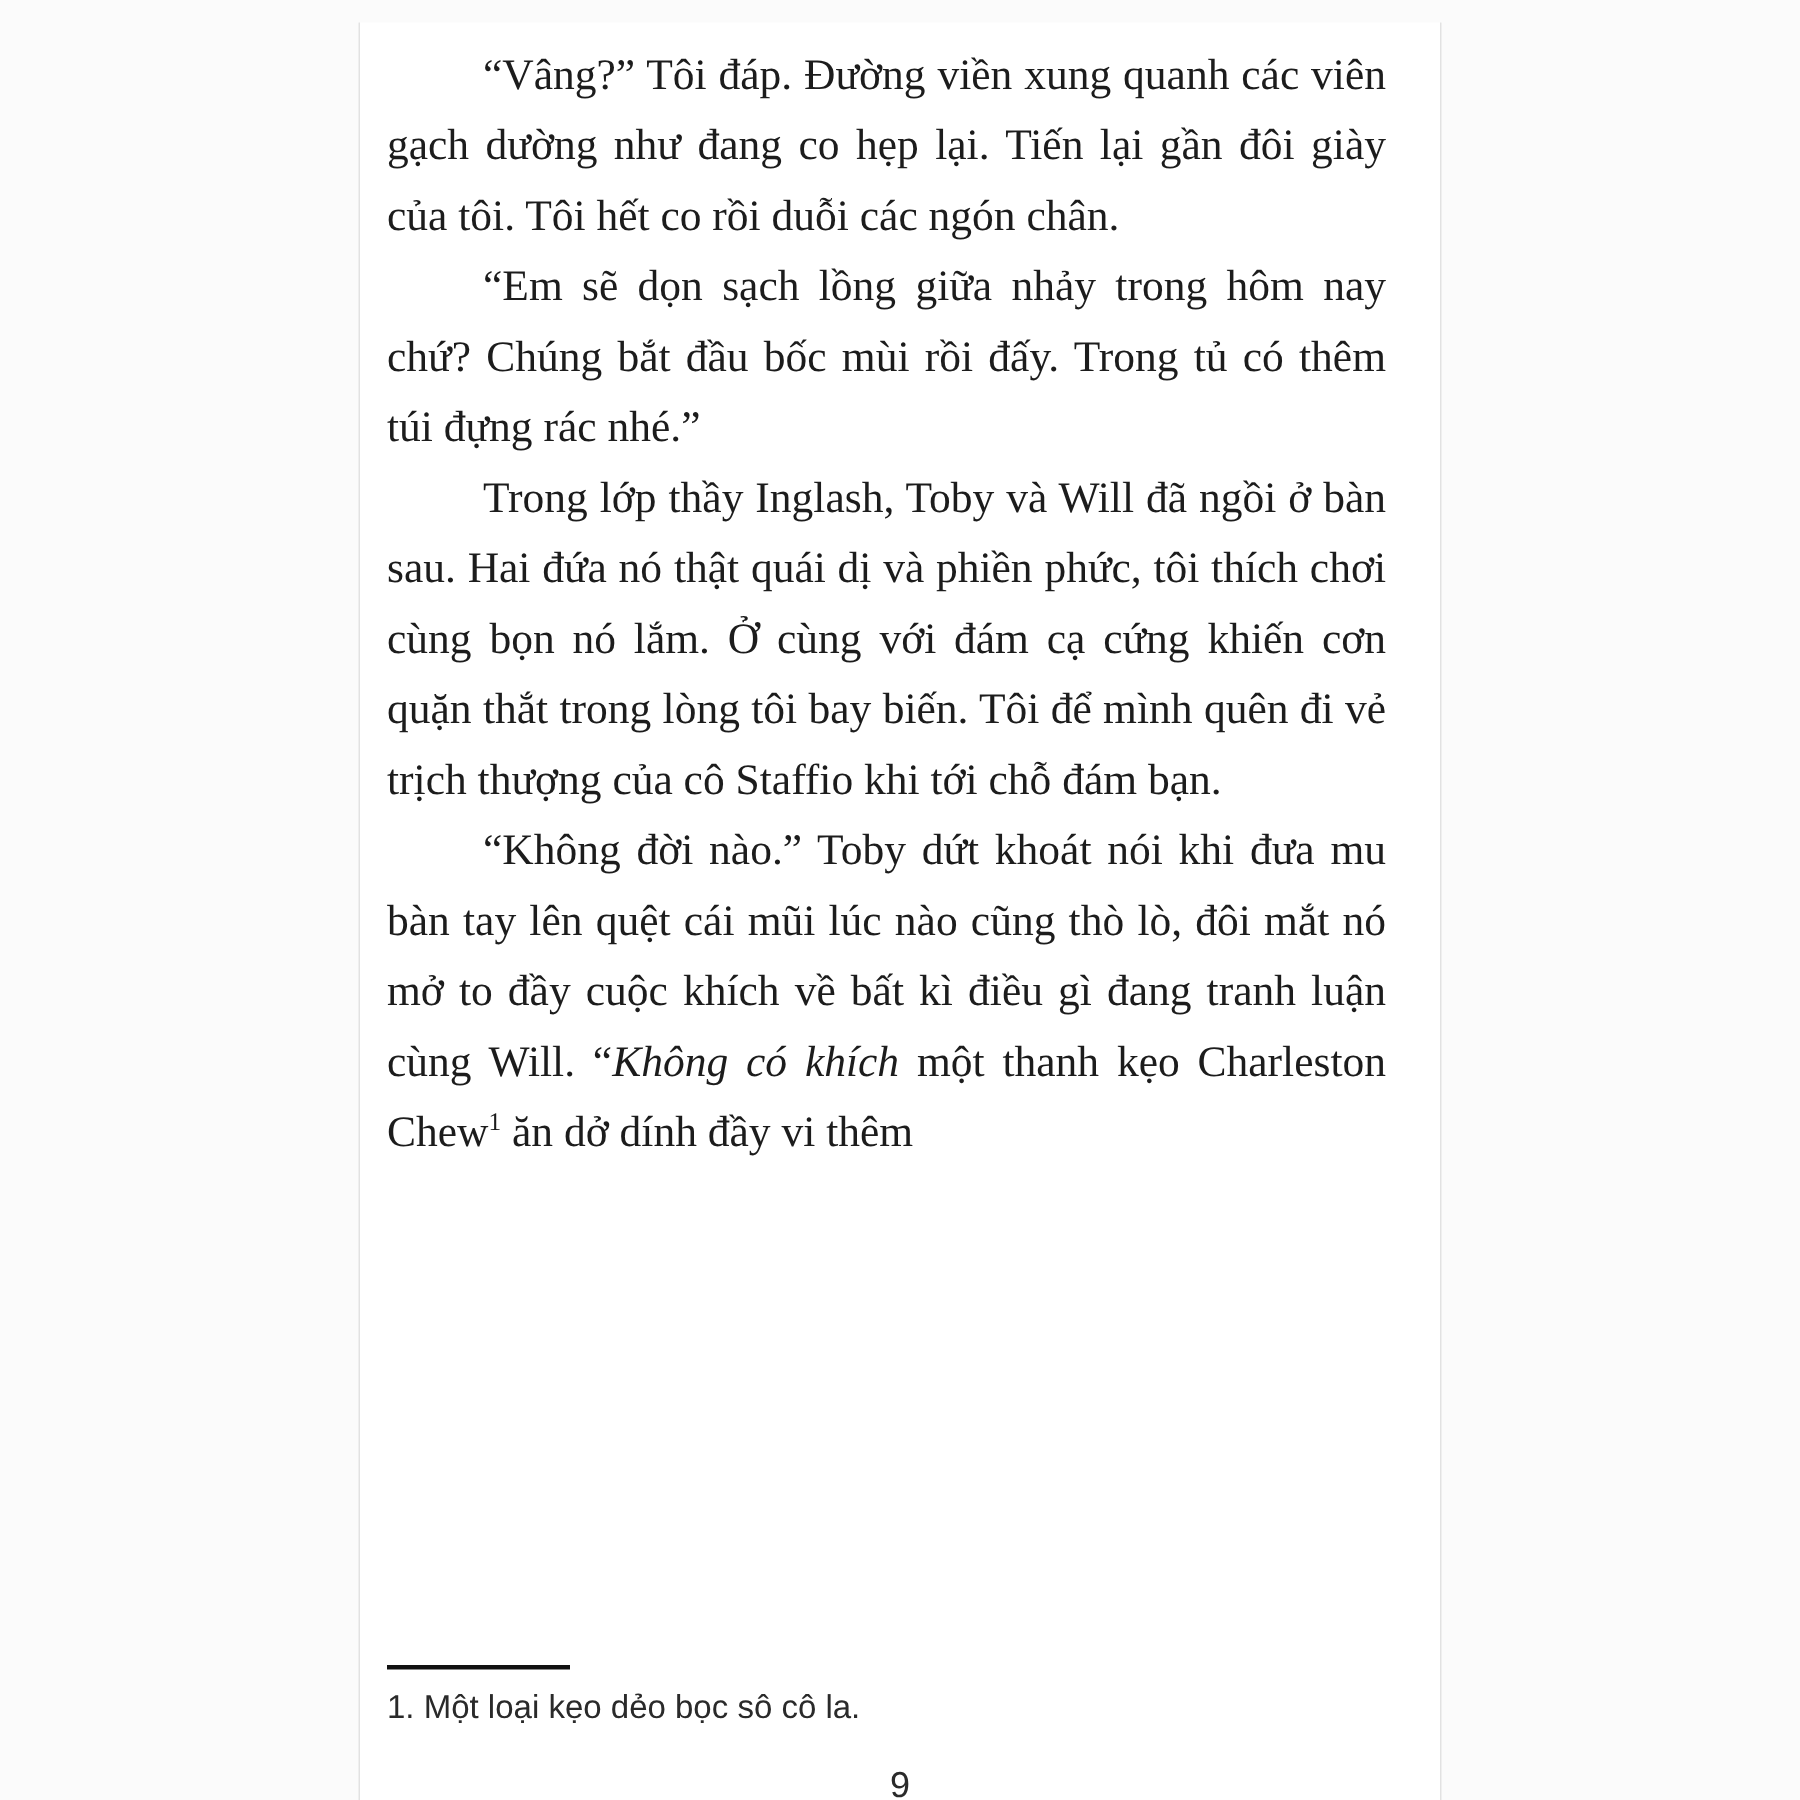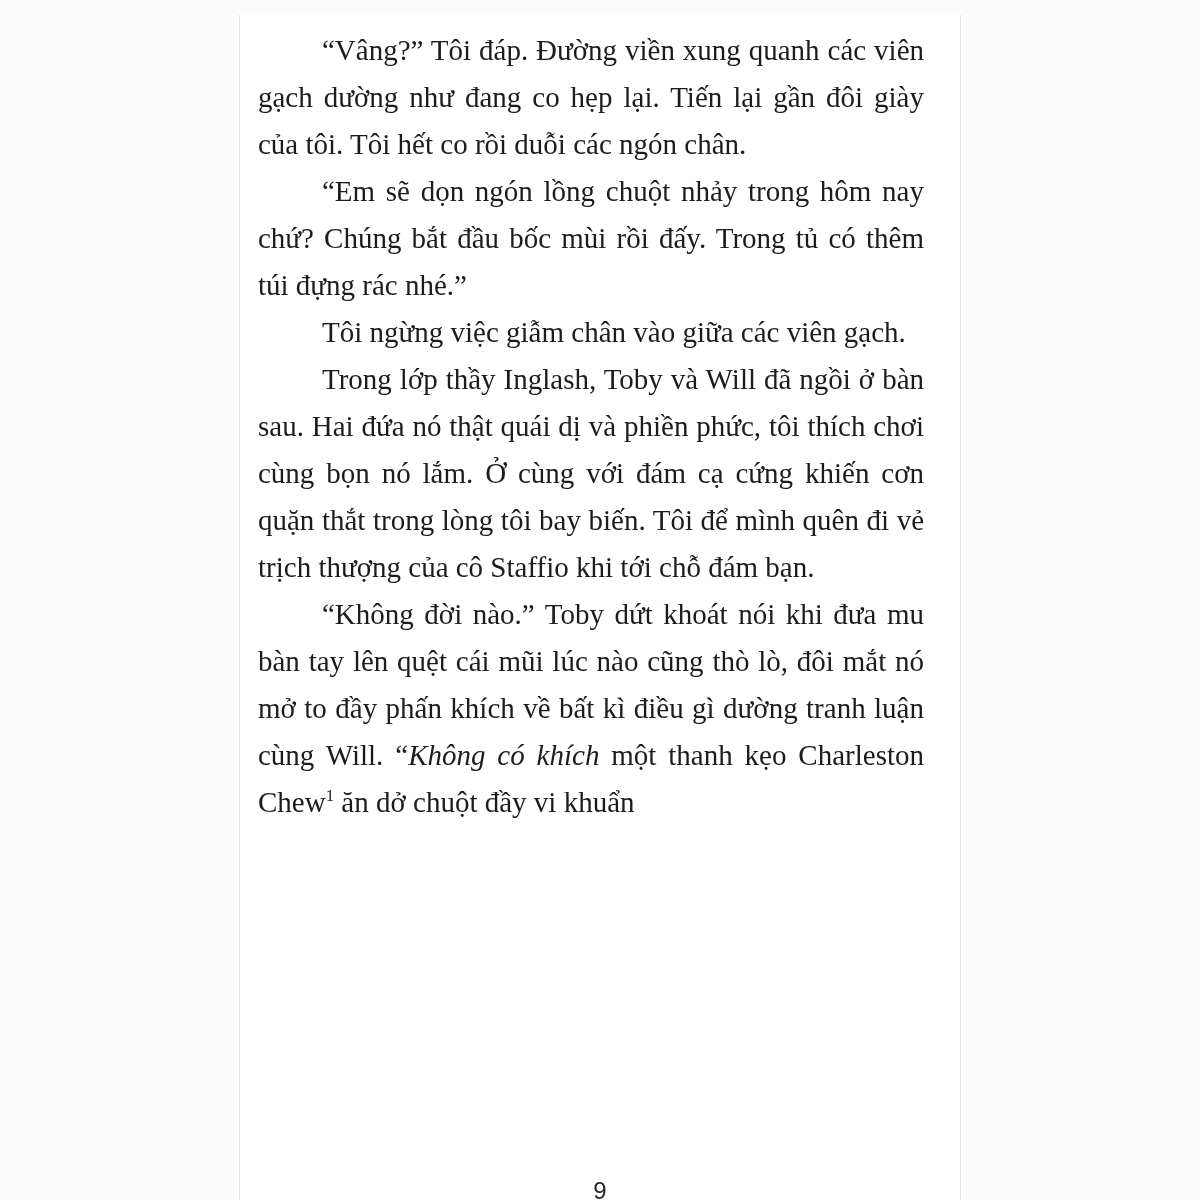--- a/index.html
+++ b/index.html
@@ -83,25 +83,28 @@
   }
 </style>
 </head>
 <body>
 
 <div class="scan-canvas">
   <div class="book-page">
 
     <div class="body-text">
       <p>“Vâng?” Tôi đáp. Đường viền xung quanh các viên gạch dường như đang co hẹp lại. Tiến lại gần đôi giày của tôi. Tôi hết co rồi duỗi các ngón chân.</p>
-      <p>“Em sẽ dọn ngón lồng chuột nhảy trong hôm nay chứ? Chúng bắt đầu bốc mùi rồi đấy. Trong tủ có thêm túi đựng rác nhé.”</p>
-      <p>Tôi ngừng việc giẫm chân vào giữa các viên gạch.</p>
+      <p>“Em sẽ dọn sạch lồng giữa nhảy trong hôm nay chứ? Chúng bắt đầu bốc mùi rồi đấy. Trong tủ có thêm túi đựng rác nhé.”</p>
       <p>Trong lớp thầy Inglash, Toby và Will đã ngồi ở bàn sau. Hai đứa nó thật quái dị và phiền phức, tôi thích chơi cùng bọn nó lắm. Ở cùng với đám cạ cứng khiến cơn quặn thắt trong lòng tôi bay biến. Tôi để mình quên đi vẻ trịch thượng của cô Staffio khi tới chỗ đám bạn.</p>
       <p>
-        <span>“Không đời nào.” Toby dứt khoát nói khi đưa mu bàn tay lên quệt cái mũi lúc nào cũng thò lò, đôi mắt nó mở to đầy phấn khích về bất kì điều gì dường tranh luận cùng Will. “</span><span class="seg-italic">Không có khích</span><span> một thanh kẹo Charleston Chew</span><sup class="footnote-ref">1</sup><span> ăn dở chuột đầy vi khuẩn</span>
+        <span>“Không đời nào.” Toby dứt khoát nói khi đưa mu bàn tay lên quệt cái mũi lúc nào cũng thò lò, đôi mắt nó mở to đầy cuộc khích về bất kì điều gì đang tranh luận cùng Will. “</span><span class="seg-italic">Không có khích</span><span> một thanh kẹo Charleston Chew</span><sup class="footnote-ref">1</sup><span> ăn dở dính đầy vi thêm</span>
       </p>
     </div>
 
+    <div class="footnote-area">
+      <div class="footnote-rule"></div>
+      <p class="footnote-text">1. Một loại kẹo dẻo bọc sô cô la.</p>
+    </div>
 
     <div class="page-number">9</div>
 
   </div>
 </div>
 
 </body></html>

